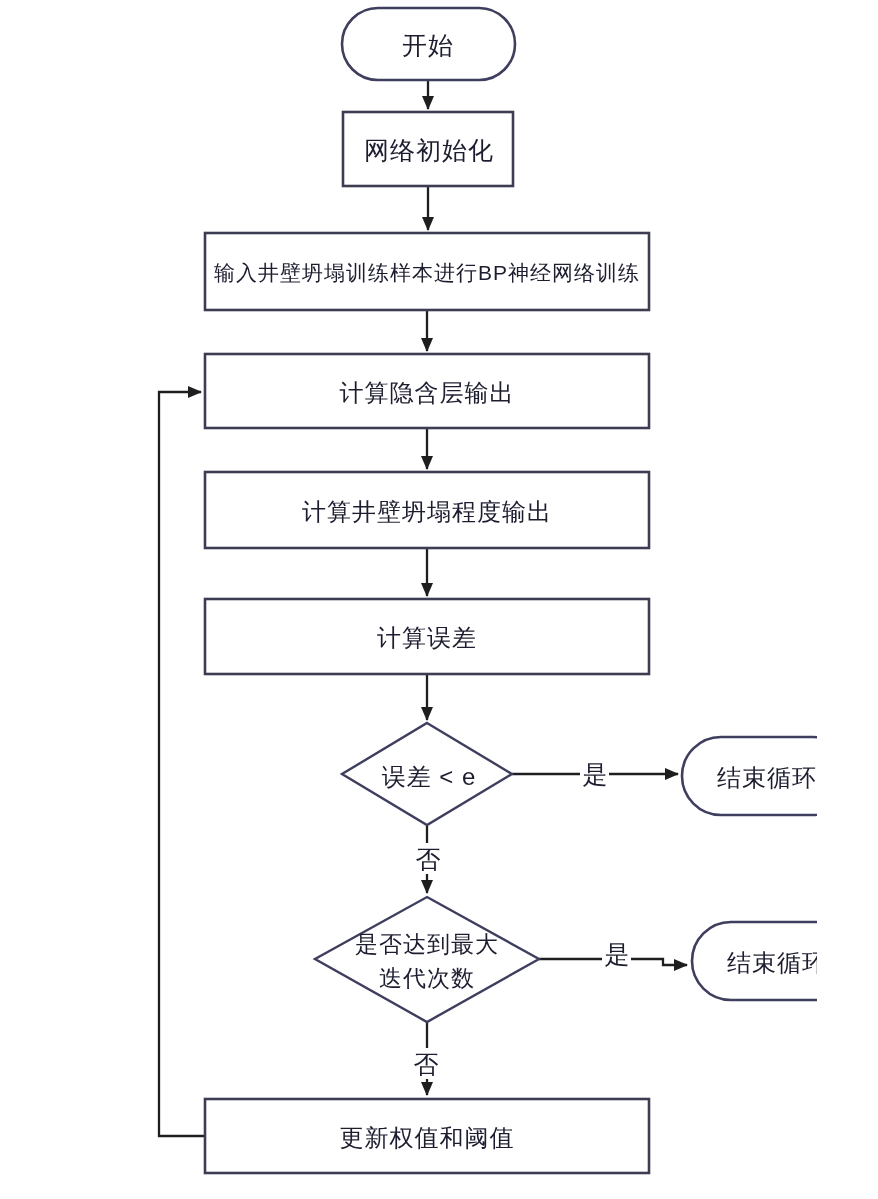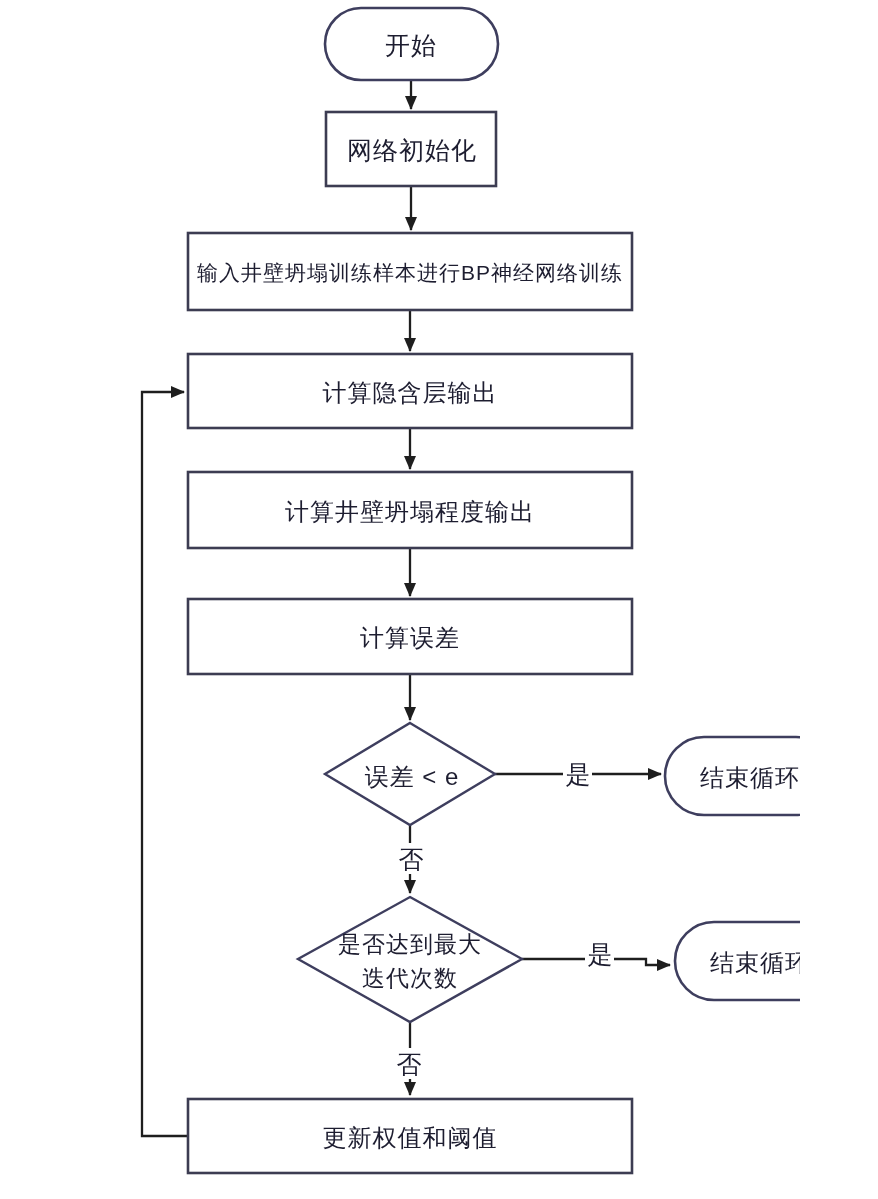--- a/index.html
+++ b/index.html
@@ -7,20 +7,21 @@
     padding: 0;
     background: #ffffff;
     font-family: "Liberation Sans", sans-serif;
   }
   .stage {
     position: relative;
     width: 800px;
     height: 1199px;
     background: #ffffff;
     overflow: hidden;
+    padding-left: 17px;
   }
   svg { display: block; }
   .node-shape {
     fill: #ffffff;
     stroke: #3c3c52;
     stroke-width: 2.6px;
   }
   .terminator-shape {
     fill: #ffffff;
     stroke: #3e3e5e;

